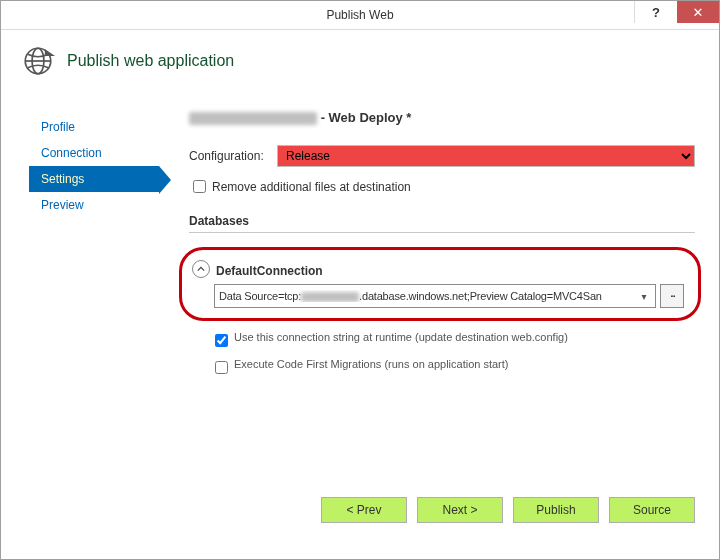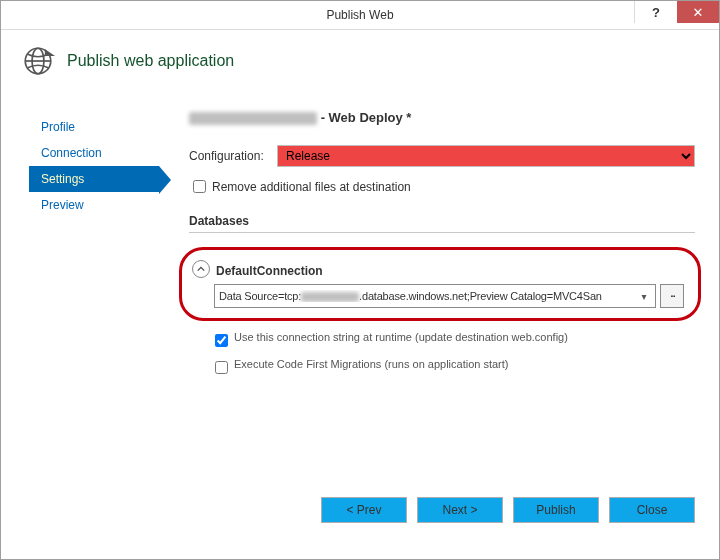--- a/index.html
+++ b/index.html
@@ -40,21 +40,21 @@
   .chevron{width:16px;height:16px;border:1px solid #888;border-radius:50%;display:flex;align-items:center;justify-content:center;margin-right:6px;color:#444}
   .cs-row{display:flex;align-items:center;margin-left:22px}
   .cs-select{flex:1;height:22px;border:1px solid #8a8a8a;background:#fff;display:flex;align-items:center;padding:0 4px;position:relative;white-space:nowrap;overflow:hidden}
   .cs-select .txt{flex:1;overflow:hidden;white-space:nowrap;font-size:11px;letter-spacing:-0.2px}
   .cs-caret{width:14px;text-align:center;color:#555;font-size:10px}
   .dots-btn{width:22px;height:22px;border:1px solid #8a8a8a;margin-left:4px;display:flex;align-items:center;justify-content:center;background:#f4f4f4}
   .sub-chk{display:flex;align-items:flex-start;margin:8px 0 4px 22px;font-size:11px;color:#555}
   .sub-chk input{margin-right:6px}
   
   .footer{height:62px;border-top:1px solid transparent;display:flex;justify-content:flex-end;align-items:flex-start;padding:18px 24px 0 0;gap:10px}
-  .btn{min-width:84px;height:24px;border:1px solid #aeaeae;background:#0ea5e9;font-size:12px;display:flex;align-items:center;justify-content:center;cursor:pointer}
+  .btn{min-width:84px;height:24px;border:1px solid #aeaeae;background:#bef264;font-size:12px;display:flex;align-items:center;justify-content:center;cursor:pointer}
 </style>
 </head>
 <body>
 
 <div class="window">
 
   <div class="titlebar">
     <span class="title">Publish Web</span>
     <div class="controls">
       <div class="ctrl-btn ctrl-help">
@@ -141,15 +141,15 @@
         <span>Execute Code First Migrations (runs on application start)</span>
       </div>
     </div>
   </div>
 
   <div class="rule"></div>
   <div class="footer">
     <div class="btn">&lt; Prev</div>
     <div class="btn">Next &gt;</div>
     <div class="btn">Publish</div>
-    <div class="btn">Close</div>
+    <div class="btn">Source</div>
   </div>
 </div>
 
 </body></html>

